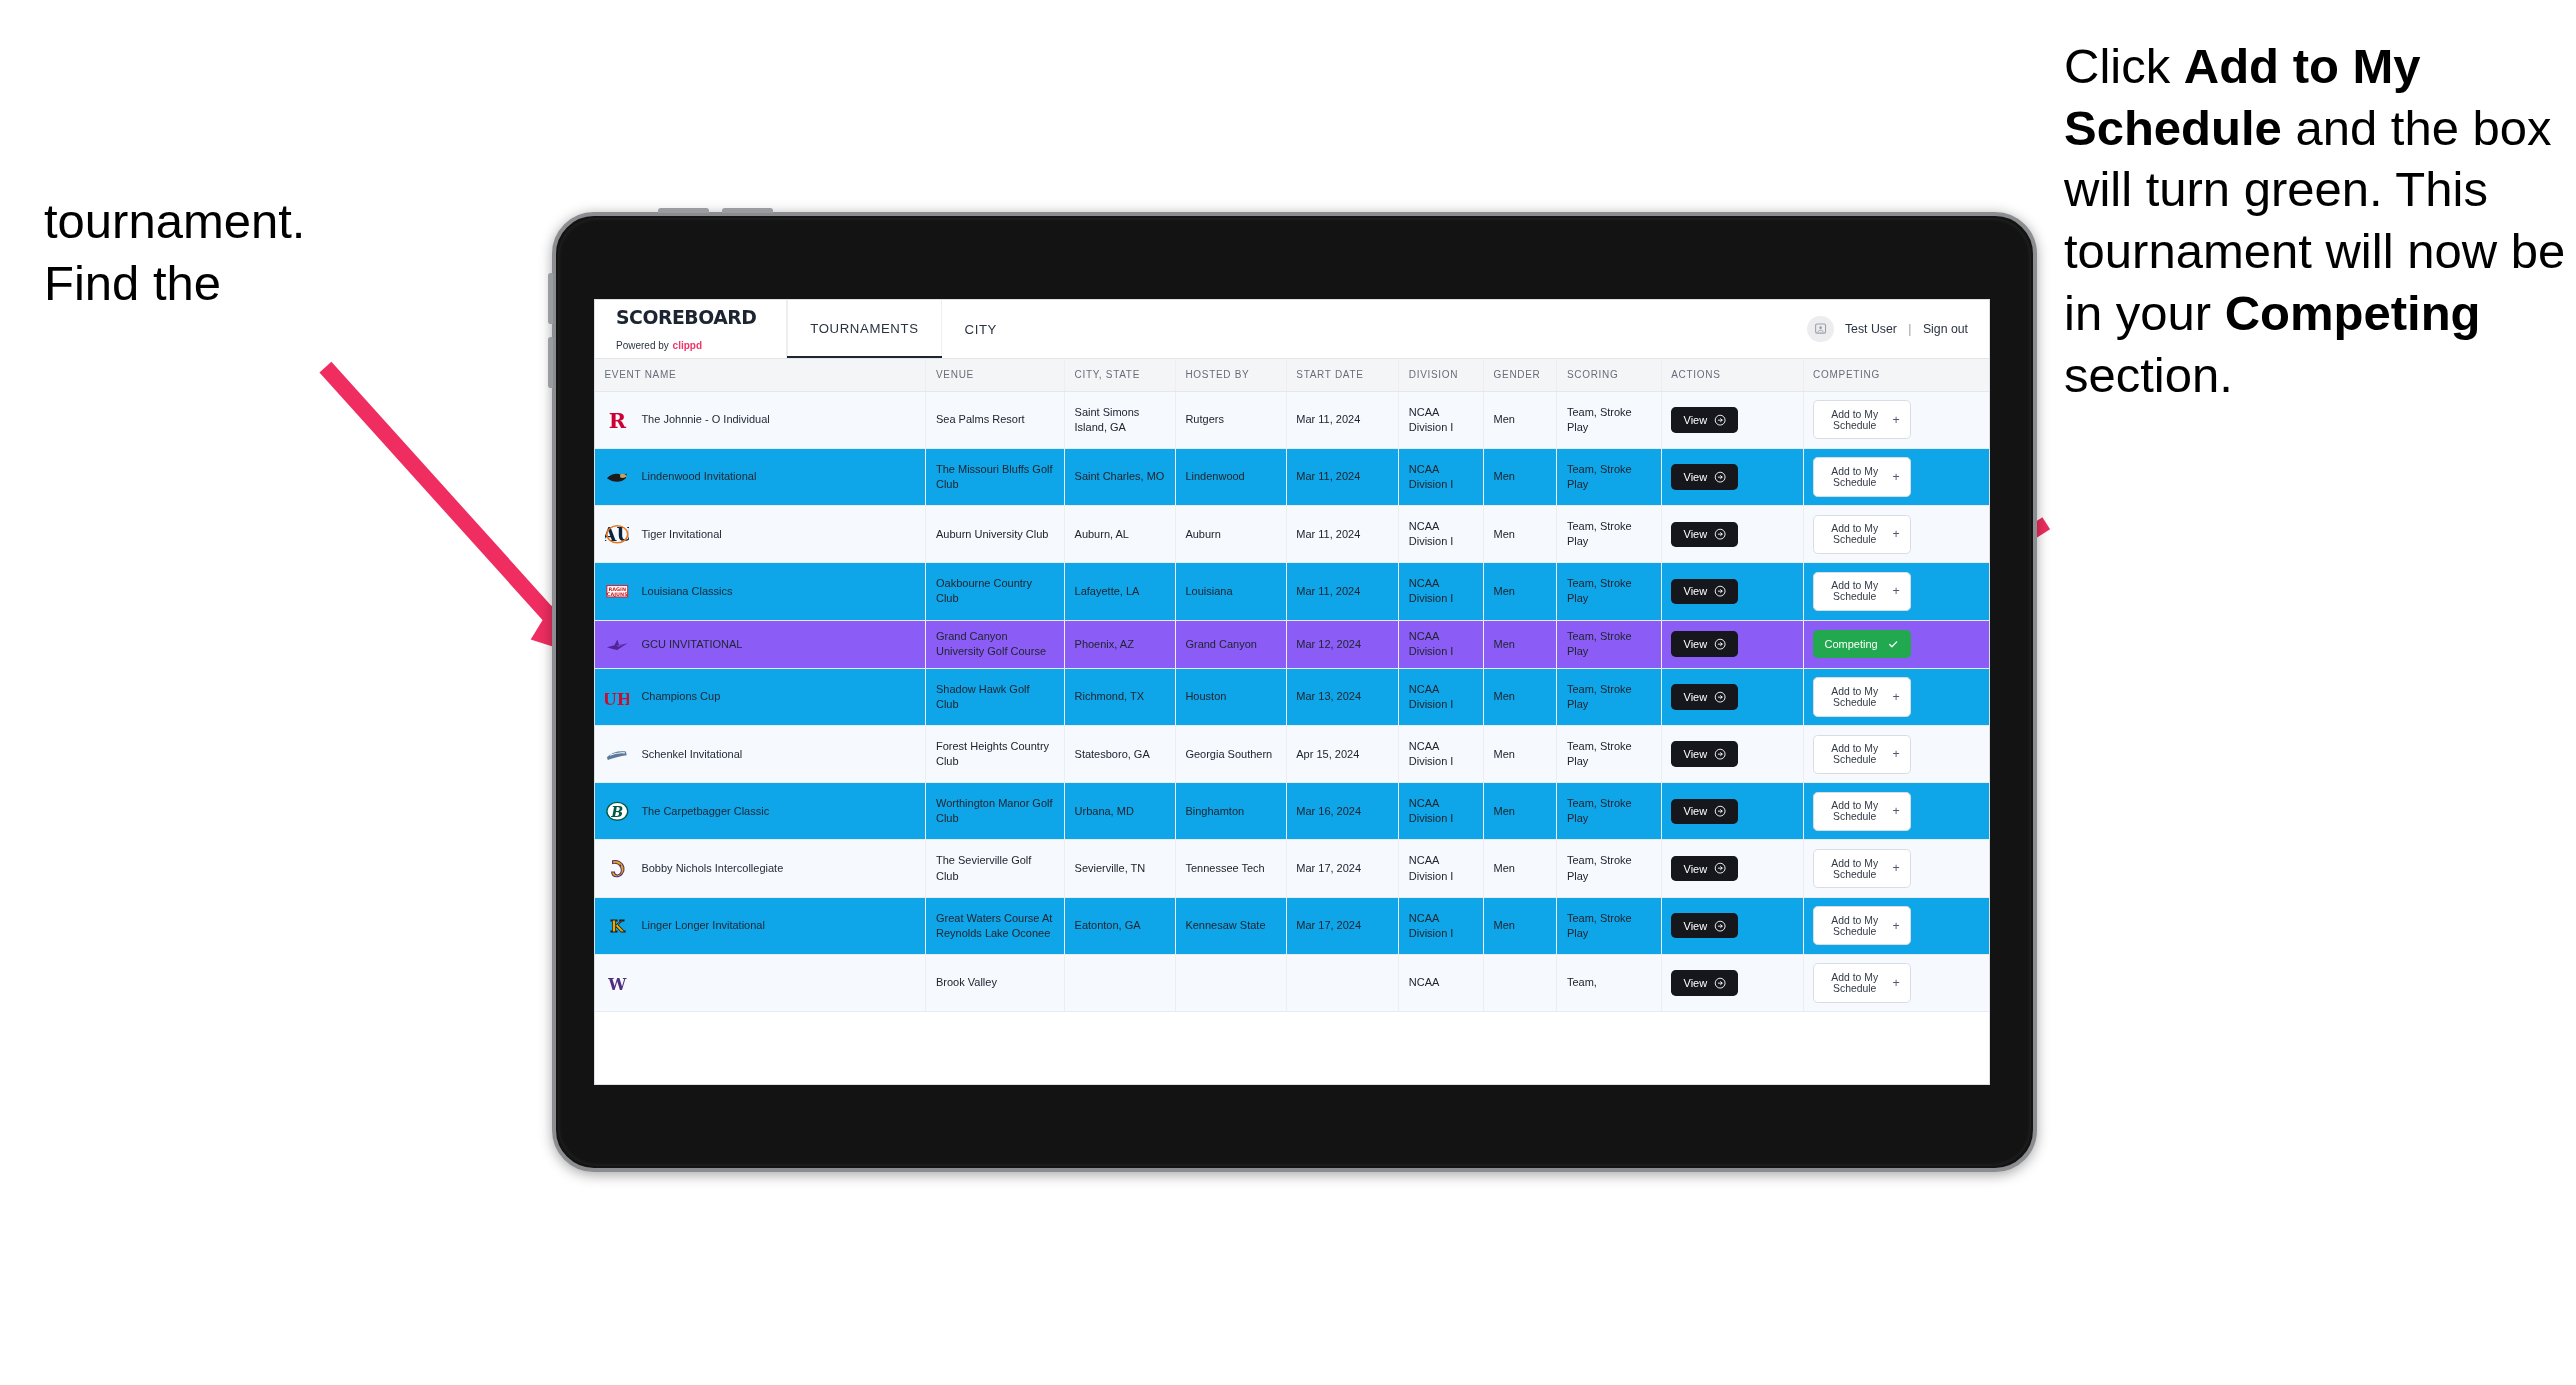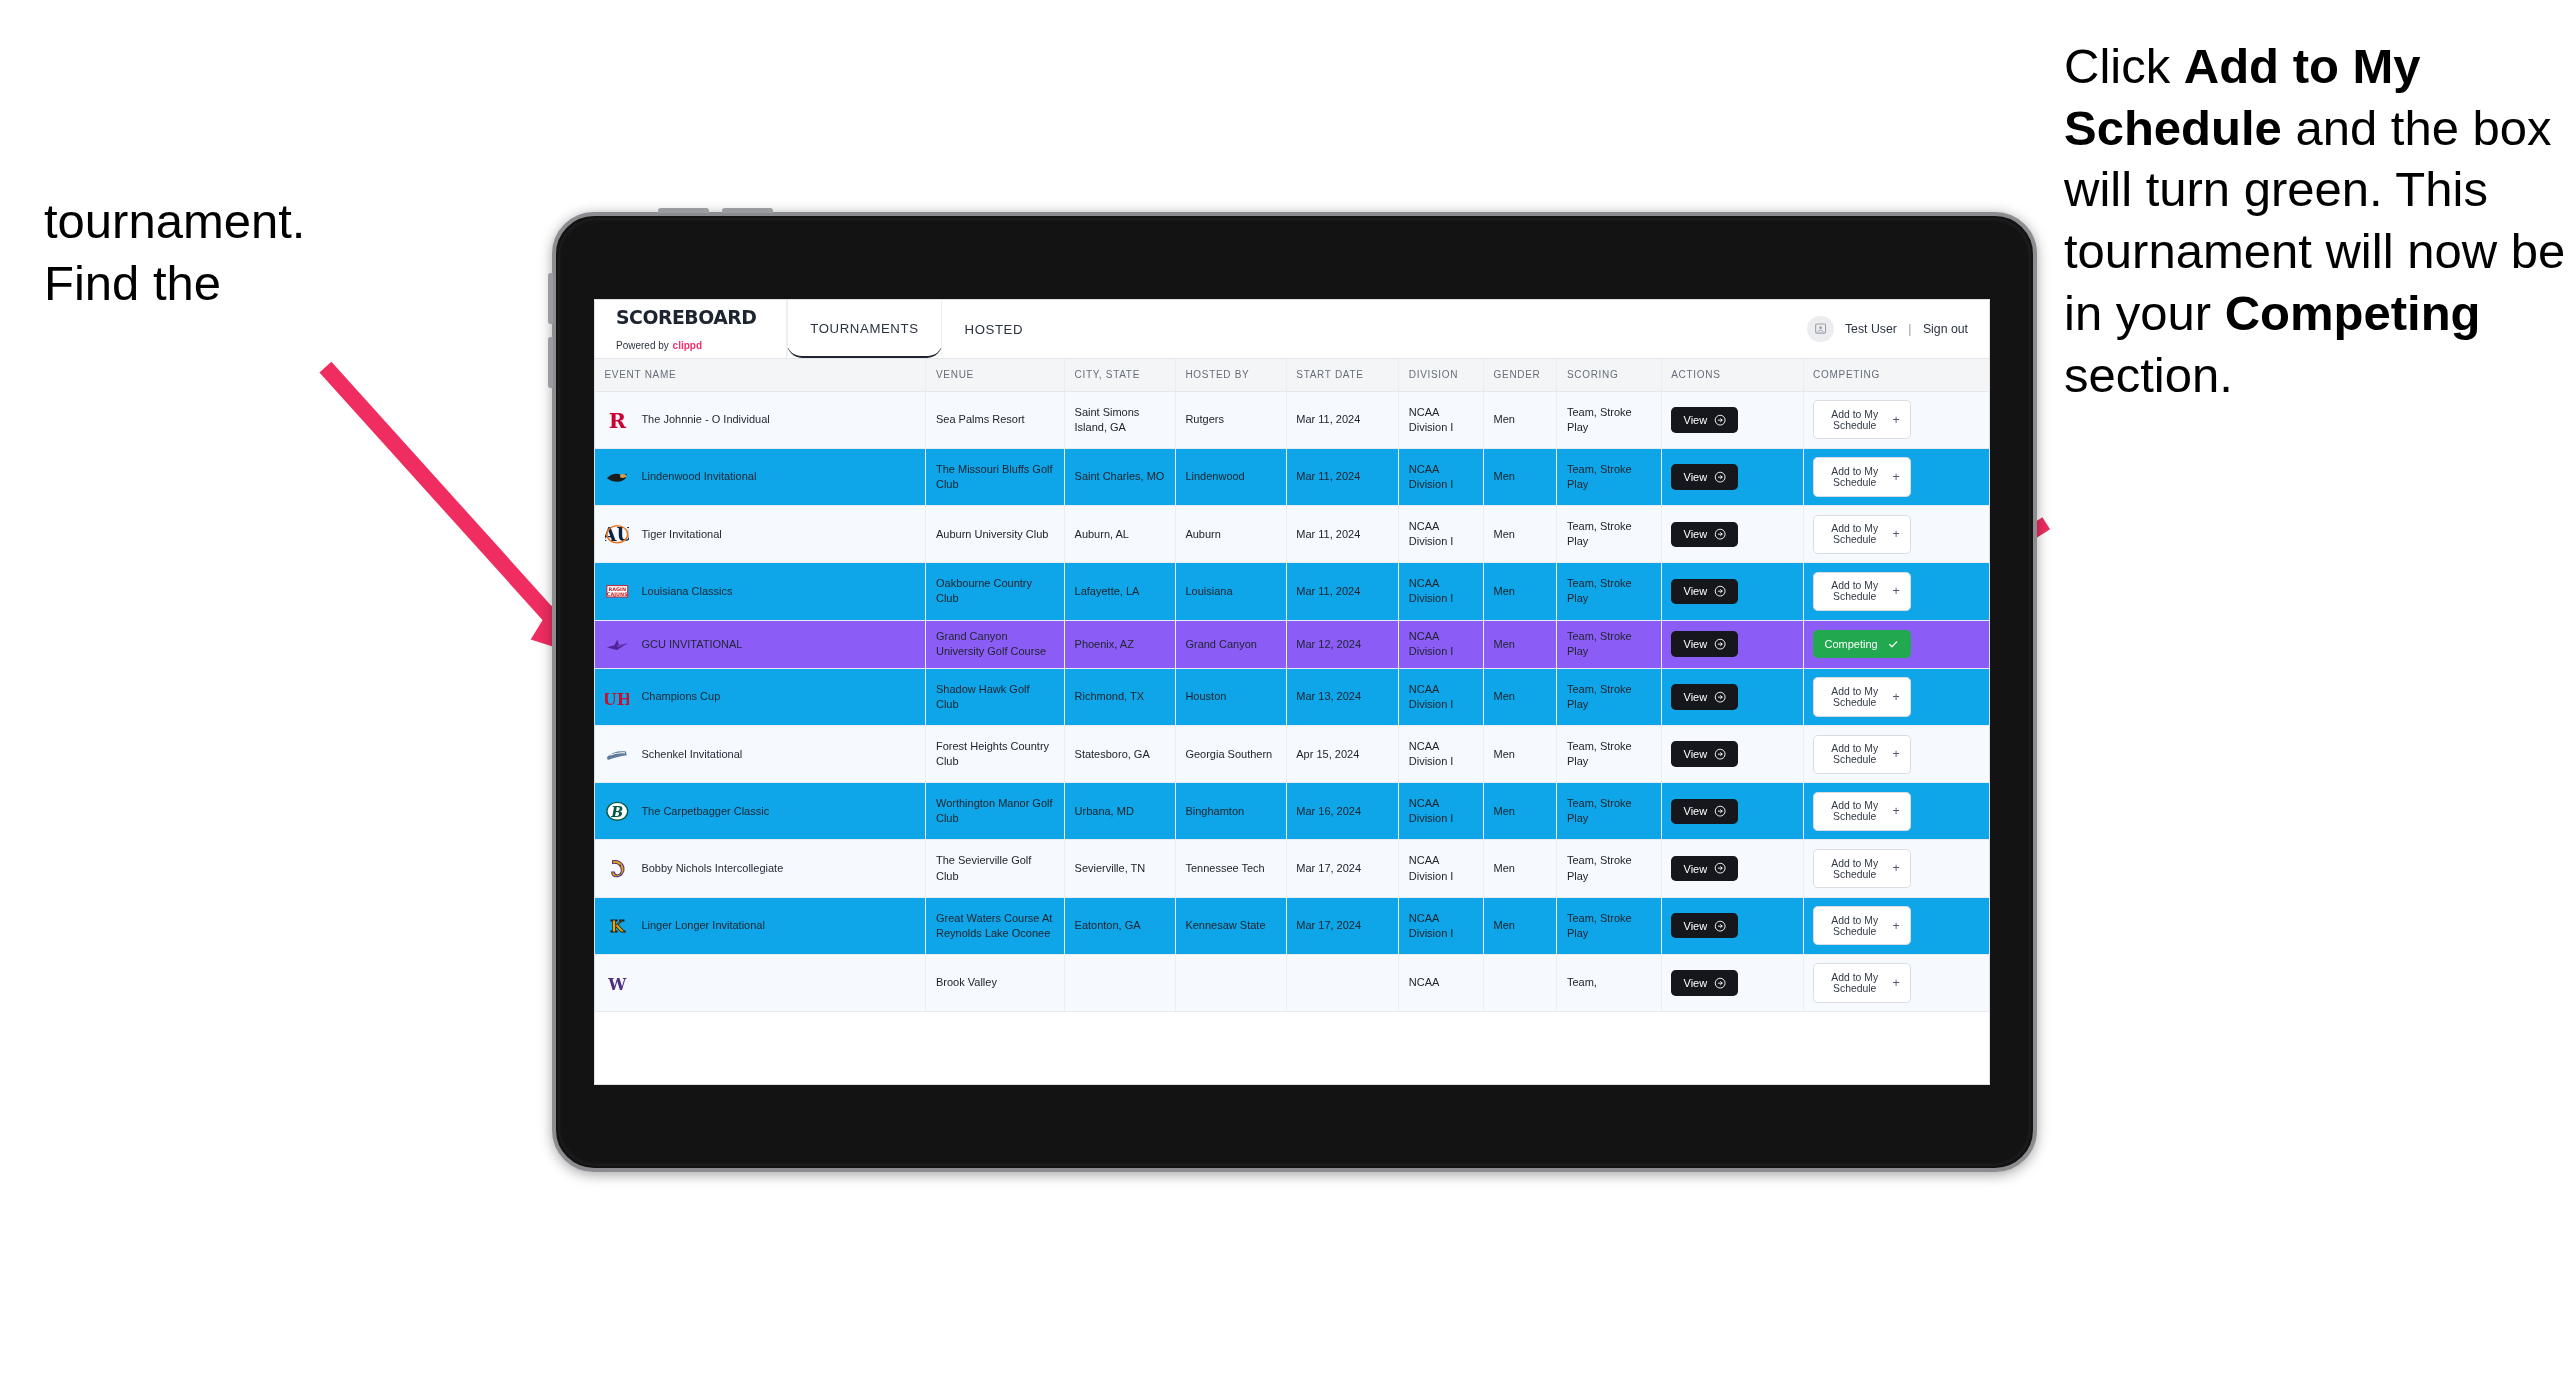--- a/index.html
+++ b/index.html
@@ -127,21 +127,21 @@
     padding: 0 23px;
     font-size: 13.2px;
     letter-spacing: 0.6px;
     color: #2b3340;
     cursor: pointer;
     position: relative;
     background: transparent;
     border: none;
     font-family: "Liberation Sans", sans-serif;
   }
-  .nav-tab.active { border-bottom: 2.8px solid #1e2430; font-weight: 400; border-radius: 15px; }
+  .nav-tab.active { border-bottom: 2.8px solid #1e2430; font-weight: 400; }
   .nav-tab.active::before {
     content: ""; position: absolute; left: 0; top: 0; bottom: 0;
     border-left: 0.9px solid #eceef1;
   }
   .nav-tab.active::after {
     content: ""; position: absolute; right: 0; top: 0; bottom: 0;
     border-right: 0.9px solid #eceef1;
   }
 
   .header-right {
@@ -284,21 +284,21 @@
       <div class="app-header">
         <div class="brand">
           <div class="brand-name">SCOREBOARD</div>
           <div class="brand-sub">
             <span>Powered by</span>
             <span class="clippd">clippd</span>
           </div>
         </div>
         <div class="nav-tabs">
           <button class="nav-tab active">TOURNAMENTS</button>
-          <button class="nav-tab">HOSTED</button>
+          <button class="nav-tab">CITY</button>
         </div>
         <div class="header-right">
           <div class="avatar">
             <svg viewBox="0 0 16 16">
               <rect x="2" y="2.5" width="12" height="11" rx="1.6" fill="none" stroke="#9aa0a8" stroke-width="1.3"></rect>
               <circle cx="8" cy="7" r="1.7" fill="#9aa0a8"></circle>
               <path d="M4.6 12.2c.7-1.5 2-2.2 3.4-2.2s2.7.7 3.4 2.2" fill="none" stroke="#9aa0a8" stroke-width="1.2"></path>
             </svg>
           </div>
           <span class="user-text">Test User</span>

